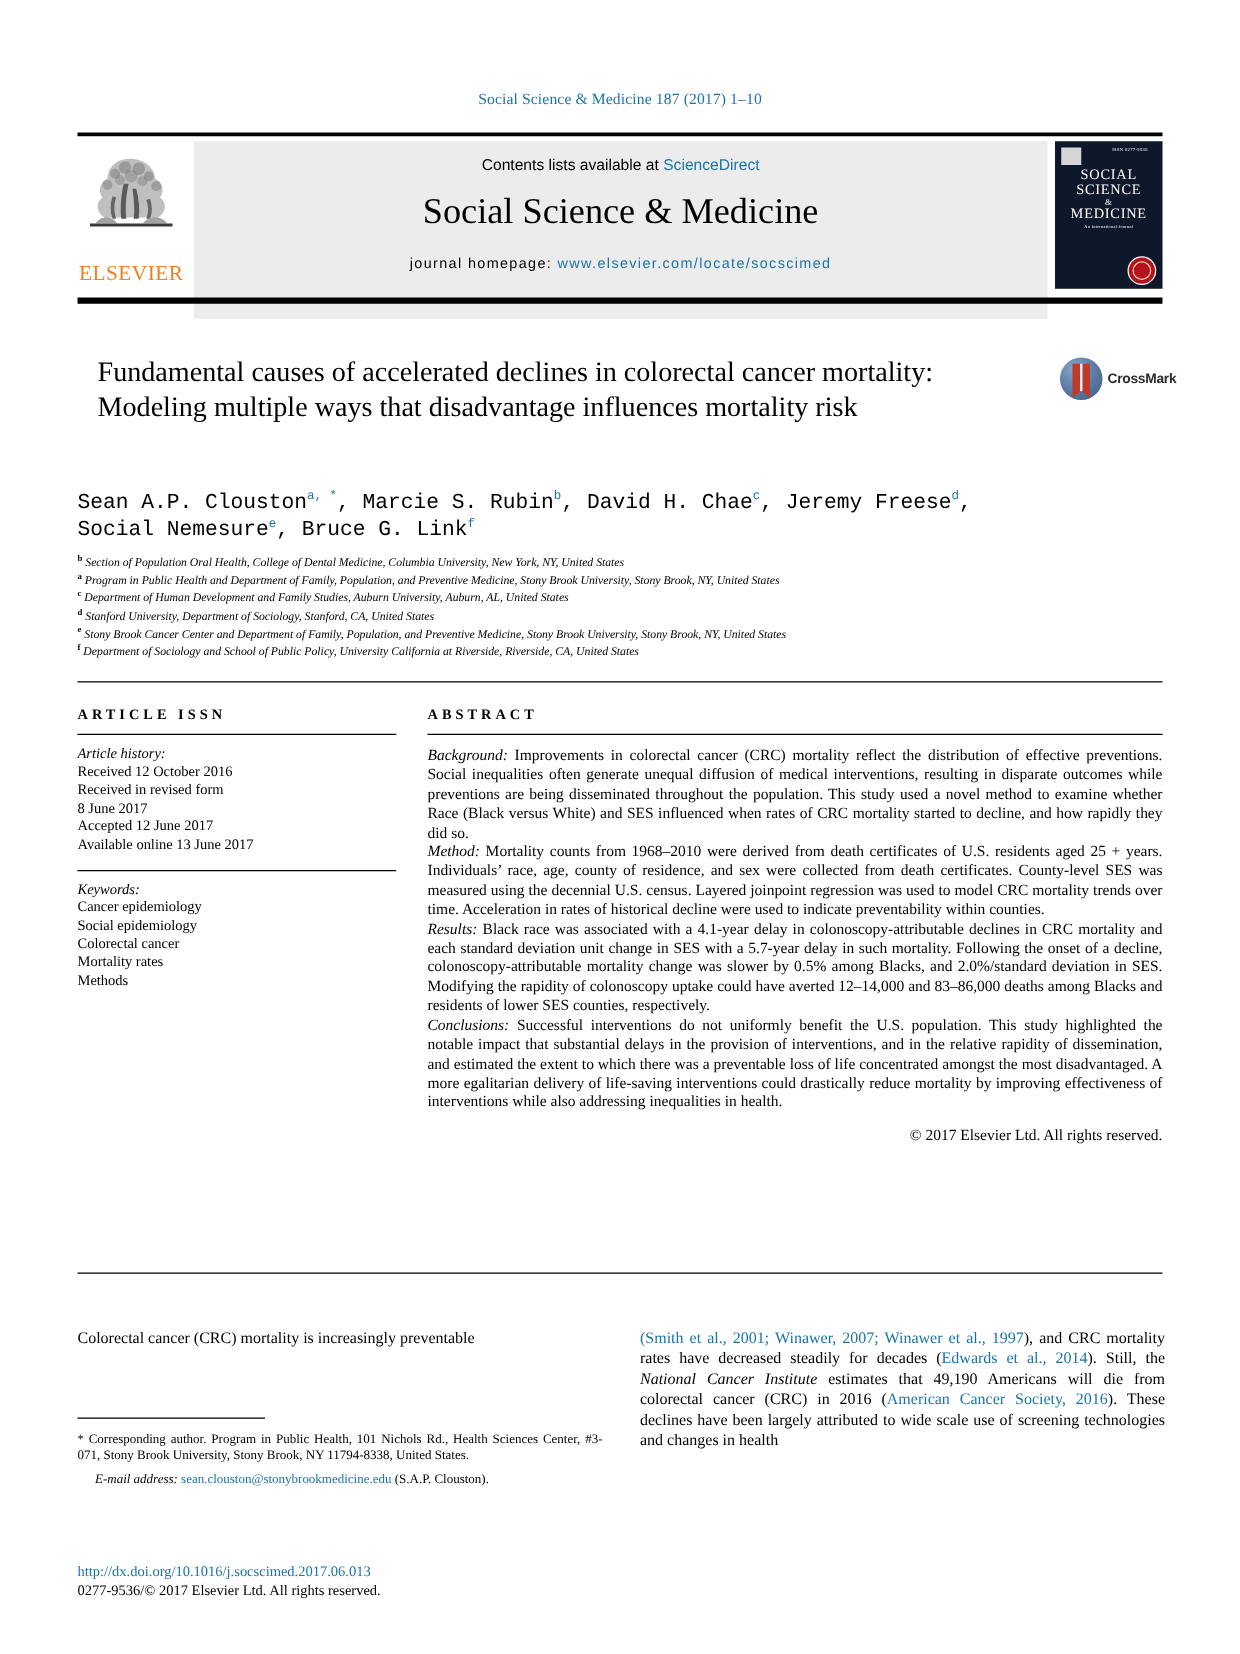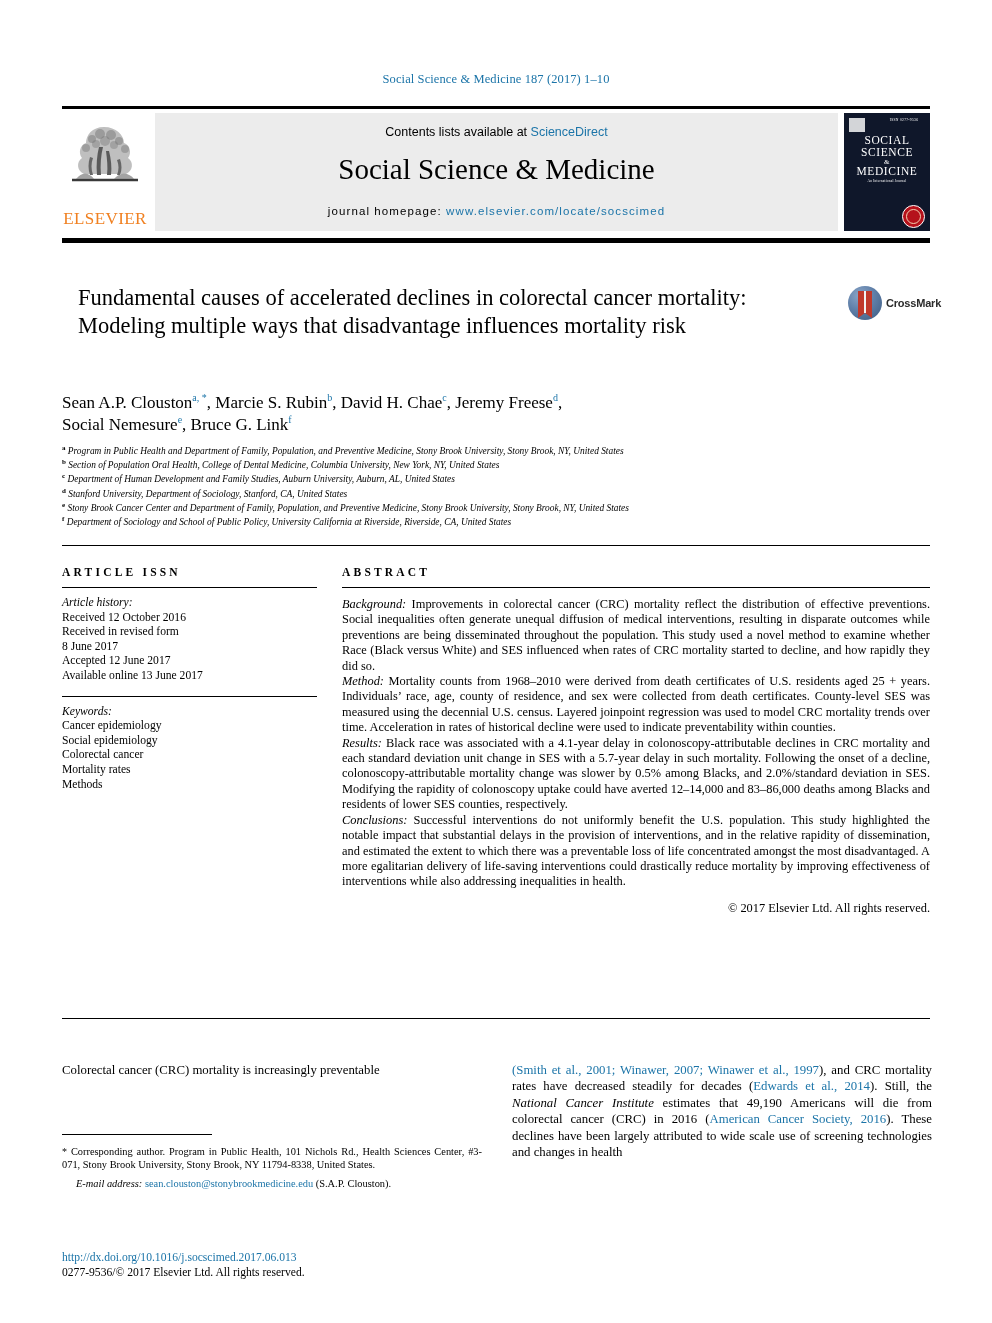--- a/index.html
+++ b/index.html
@@ -66,21 +66,21 @@
     text-align: center;
     font-family: "Liberation Serif", serif;
     font-size: 17px;
     letter-spacing: .4px;
     color: #f08021;
     font-weight: 400;
   }
   .journal-band {
     position: absolute;
     left: 93px; top: 0;
-    width: 683px; height: 118px;
+    width: 683px; height: 142px;
     background: #ececec;
   }
   .contents-line {
     position: absolute;
     left: 0; top: 12px;
     width: 683px;
     text-align: center;
     font-family: "Liberation Sans", sans-serif;
     font-size: 12.5px;
     color: #000;
@@ -228,21 +228,21 @@
     font-size: 11px;
     font-weight: bold;
     color: #2b2b2b;
     letter-spacing: -.2px;
   }
 
   .authors {
     position: absolute;
     left: 62px; top: 392px;
     width: 760px;
-    font-family: Liberation Serif, serif;
+    font-family: Liberation Mono, monospace;
     font-size: 17px;
     line-height: 22px;
   }
   .authors sup {
     font-size: 10px;
     color: #1b74a8;
     vertical-align: super;
     line-height: 0;
   }
   .affiliations {
@@ -460,22 +460,22 @@
     </div>
     <div class="cm-text">CrossMark</div>
   </div>
 
   <div class="authors">
     <span>Sean A.P. Clouston</span><sup>a, *</sup>, <span>Marcie S. Rubin</span><sup>b</sup>, <span>David H. Chae</span><sup>c</sup>, <span>Jeremy Freese</span><sup>d</sup>,<br>
     <span>Social Nemesure</span><sup>e</sup>, <span>Bruce G. Link</span><sup>f</sup>
   </div>
 
   <div class="affiliations">
+    <div class="aff"><sup>b</sup> <span>Section of Population Oral Health, College of Dental Medicine, Columbia University, New York, NY, United States</span></div>
     <div class="aff"><sup>a</sup> <span>Program in Public Health and Department of Family, Population, and Preventive Medicine, Stony Brook University, Stony Brook, NY, United States</span></div>
-    <div class="aff"><sup>b</sup> <span>Section of Population Oral Health, College of Dental Medicine, Columbia University, New York, NY, United States</span></div>
     <div class="aff"><sup>c</sup> <span>Department of Human Development and Family Studies, Auburn University, Auburn, AL, United States</span></div>
     <div class="aff"><sup>d</sup> <span>Stanford University, Department of Sociology, Stanford, CA, United States</span></div>
     <div class="aff"><sup>e</sup> <span>Stony Brook Cancer Center and Department of Family, Population, and Preventive Medicine, Stony Brook University, Stony Brook, NY, United States</span></div>
     <div class="aff"><sup>f</sup> <span>Department of Sociology and School of Public Policy, University California at Riverside, Riverside, CA, United States</span></div>
   </div>
 
   <div class="thin-rule rule-a"></div>
 
   <div class="col-info">
     <div class="sec-head">ARTICLE ISSN</div>

